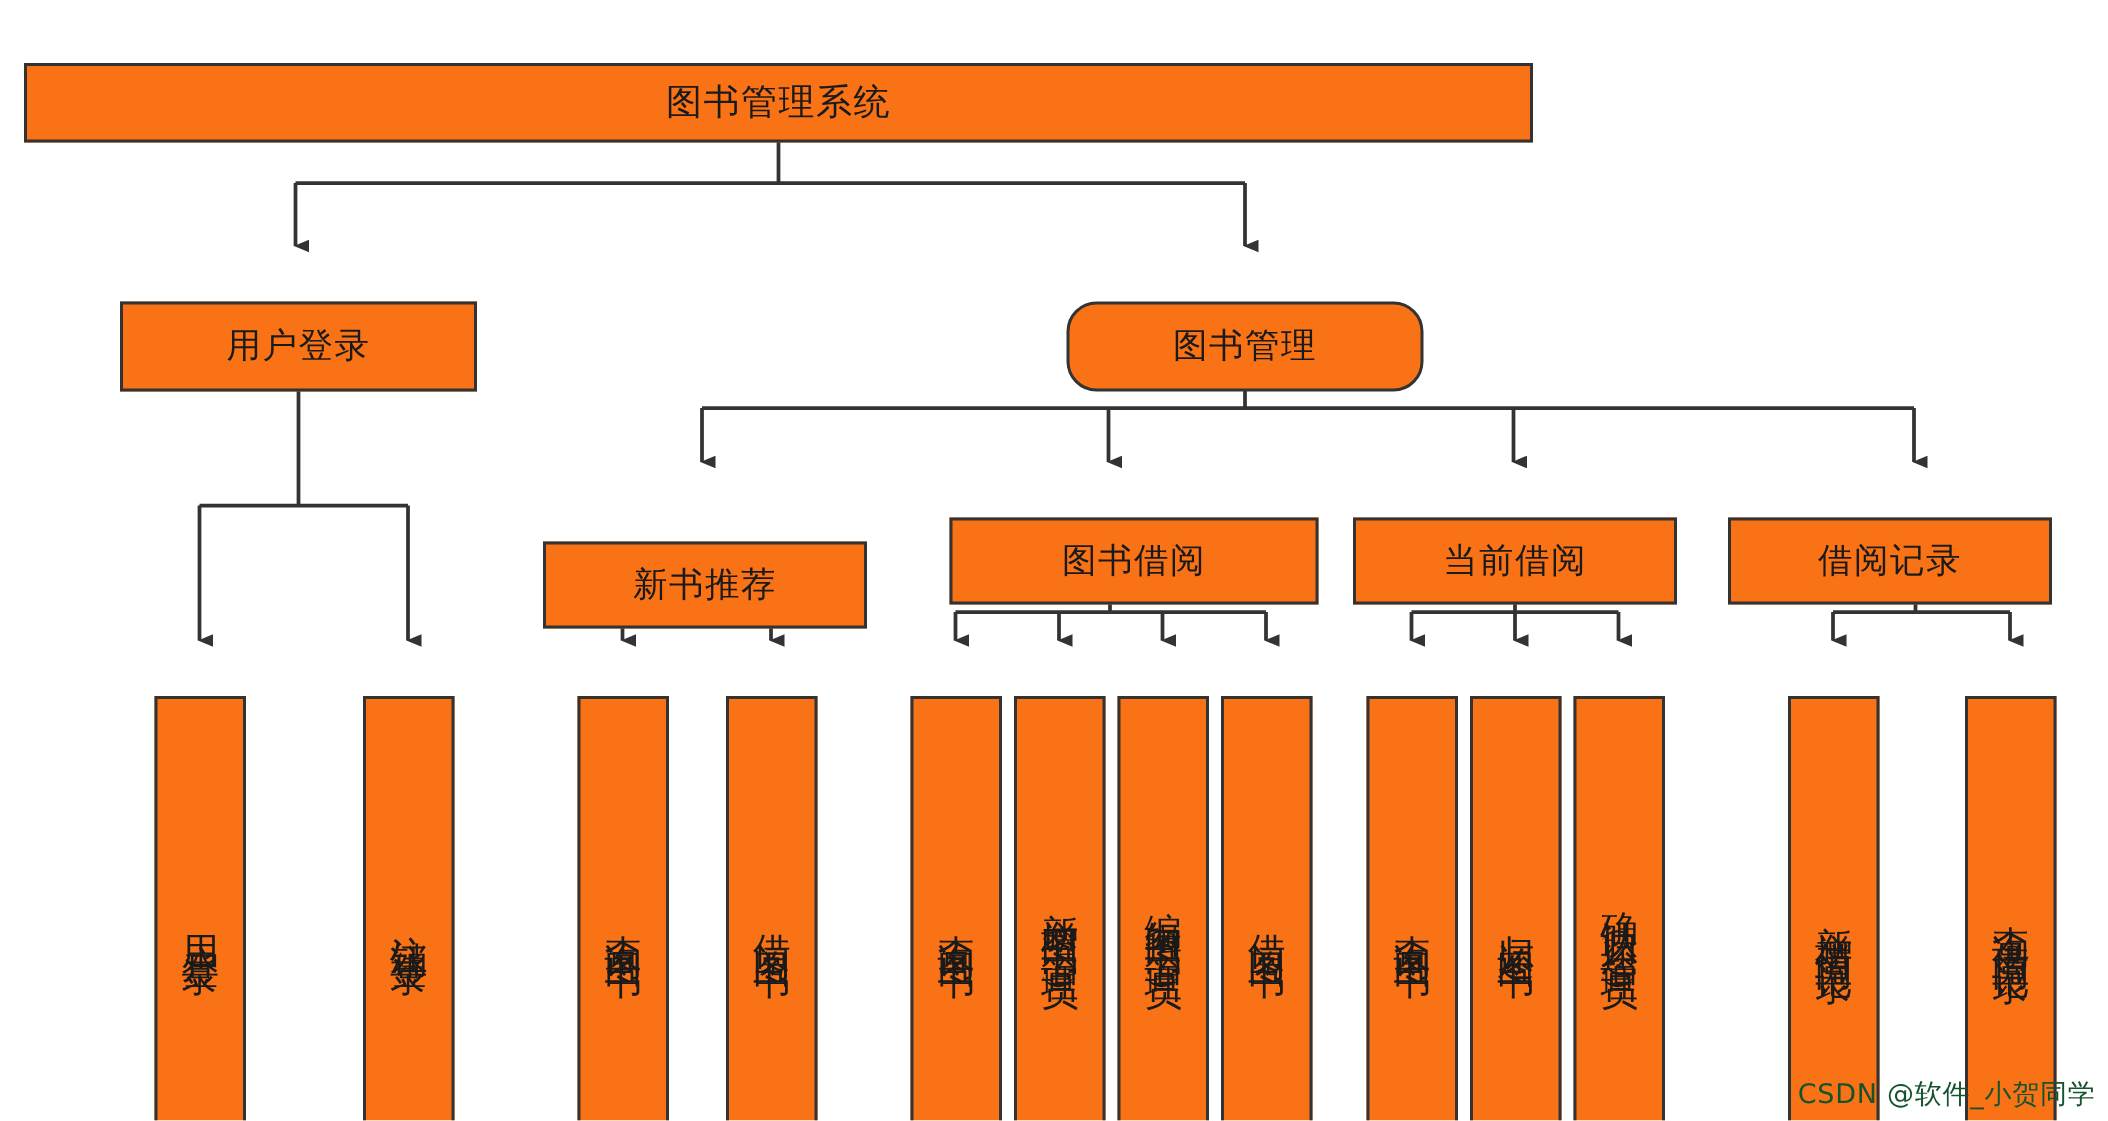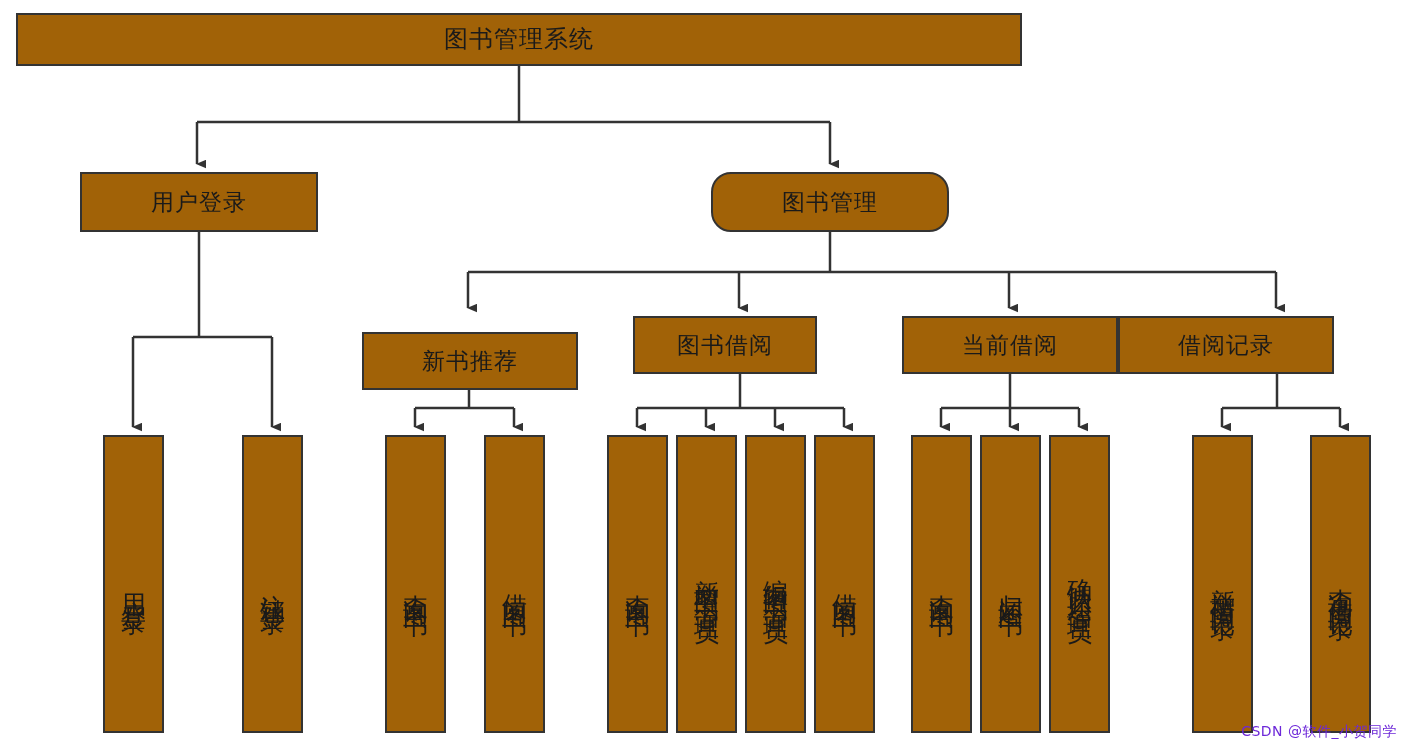--- a/index.html
+++ b/index.html
@@ -21,25 +21,26 @@
     position: absolute;
     left: 0;
     top: 0;
     width: 1405px;
     height: 747px;
   }
   .node {
     position: absolute;
     box-sizing: border-box;
     border: 2.5px solid #333333;
-    background: #a16207;
+    background: #f97316;
     display: flex;
     align-items: center;
     justify-content: center;
     z-index: 2;
+    margin-top: 29px;
   }
   .node .label {
     color: #1a1a1a;
     letter-spacing: 1px;
     line-height: 1.15;
     white-space: nowrap;
   }
   .node.horiz .label {
     font-size: 23px;
   }
@@ -56,22 +57,22 @@
     text-orientation: upright;
     font-size: 25px;
     letter-spacing: 6px;
     line-height: 1;
     white-space: nowrap;
   }
   #watermark {
     position: absolute;
     right: 8px;
     bottom: 6px;
-    font-size: 14px;
-    color: #6d28d9;
+    font-size: 18px;
+    color: #14532d;
     letter-spacing: 0.5px;
     z-index: 5;
     white-space: nowrap;
     font-family: "DejaVu Sans", "Liberation Sans", sans-serif;
   }
 </style>
 </head>
 <body>
 
 <div id="canvas">
@@ -133,27 +134,27 @@
   <div class="node horiz" style="left:80px; top:172px; width:238px; height:60px;">
     <span class="label">用户登录</span>
   </div>
   <div class="node horiz" style="left:711px; top:172px; width:238px; height:60px;border-radius:20px;">
     <span class="label">图书管理</span>
   </div>
 
   <div class="node horiz" style="left:362px; top:332px; width:216px; height:58px;">
     <span class="label">新书推荐</span>
   </div>
-  <div class="node horiz" style="left:633px; top:316px; width:184px; height:58px;">
+  <div class="node horiz" style="left:633px; top:316px; width:246px; height:58px;">
     <span class="label">图书借阅</span>
   </div>
   <div class="node horiz" style="left:902px; top:316px; width:216px; height:58px;">
     <span class="label">当前借阅</span>
   </div>
-  <div class="node horiz" style="left:1118px; top:316px; width:216px; height:58px;">
+  <div class="node horiz" style="left:1152px; top:316px; width:216px; height:58px;">
     <span class="label">借阅记录</span>
   </div>
 
   <div class="node vert" style="left:103px; top:435px; width:61px; height:298px;">
     <span class="label">用户登录</span>
   </div>
   <div class="node vert" style="left:242px; top:435px; width:61px; height:298px;">
     <span class="label">注销登录</span>
   </div>
 

